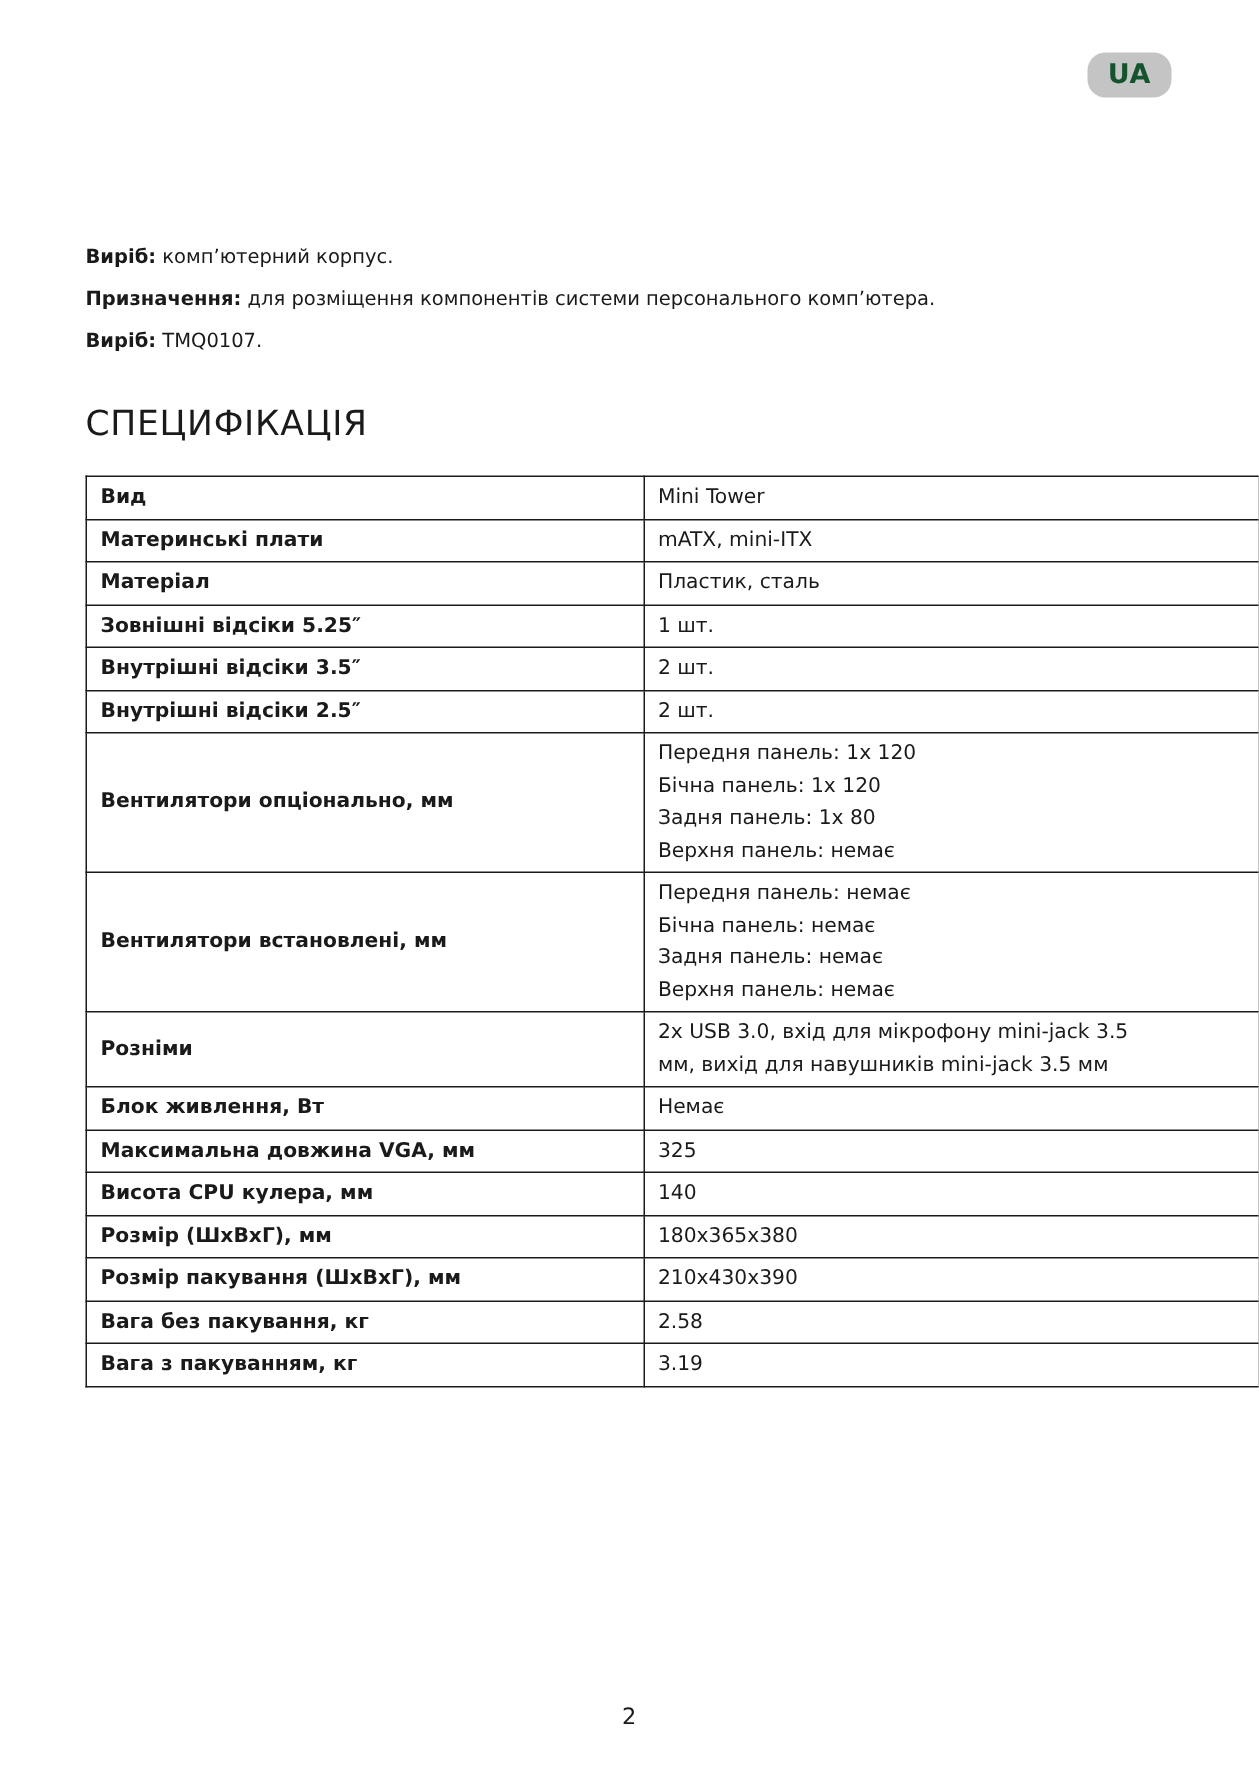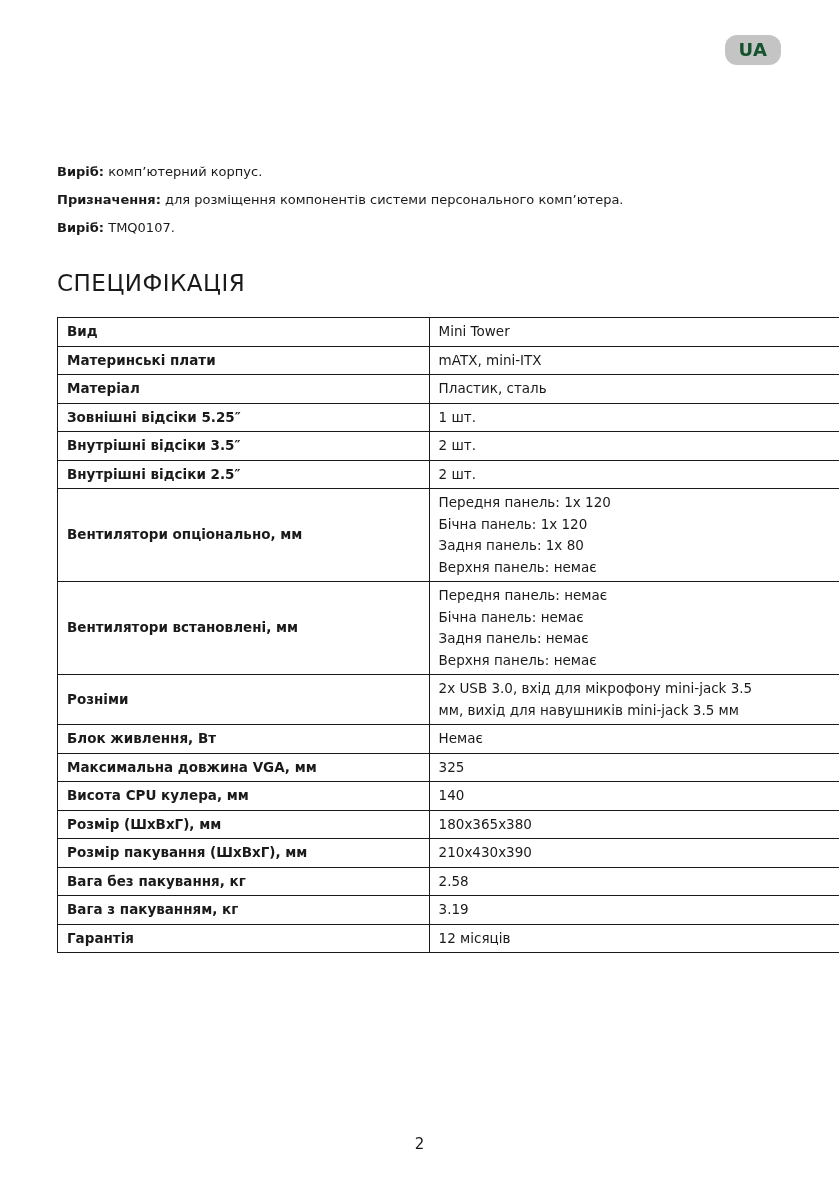--- a/index.html
+++ b/index.html
@@ -207,22 +207,16 @@
         <td class="v">
           <span class="line">2.58</span>
         </td>
       </tr>
       <tr>
         <td class="k">Вага з пакуванням, кг</td>
         <td class="v">
           <span class="line">3.19</span>
         </td>
       </tr>
-      <tr>
-        <td class="k">Гарантія</td>
-        <td class="v">
-          <span class="line">12 місяців</span>
-        </td>
-      </tr>
     </tbody>
 </table>
 
 <div class="page-number">2</div>
 
 </body></html>

